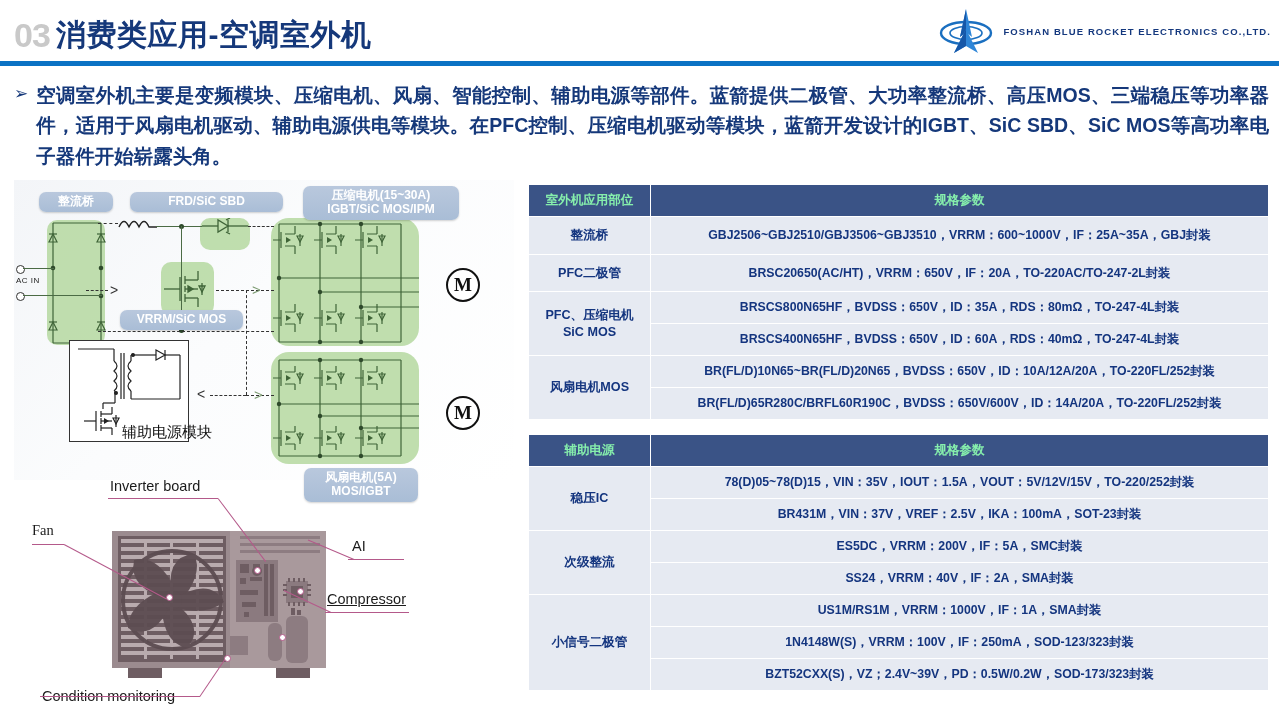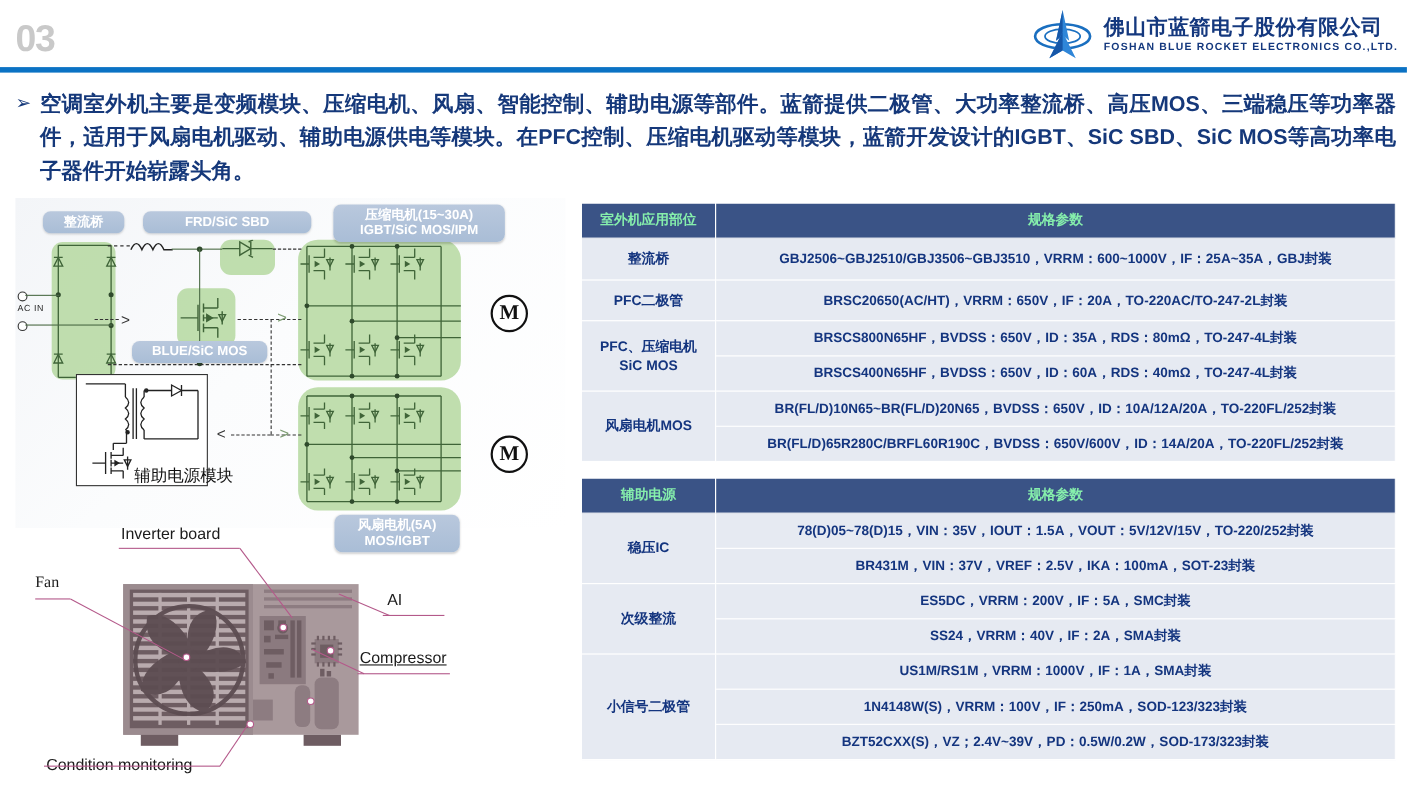--- a/index.html
+++ b/index.html
@@ -86,35 +86,35 @@
   }
   .tbl td.cat{font-size:12.6px;line-height:1.35;}
   #table1{left:528px;top:184px;width:740px;}
   #table2{left:528px;top:434px;width:740px;}
 </style>
 </head>
 <body>
 
 <div id="header">
   <div id="title-number">03</div>
+  <div id="title-text">消费类应用-空调室外机</div>
   <div id="header-rule"></div>
 
   <div id="logo-wrap">
     <div id="logo-mark">
       <svg width="56" height="50" viewBox="0 0 56 50" xmlns="http://www.w3.org/2000/svg">
         <ellipse cx="28" cy="26" rx="25" ry="11" fill="none" stroke="#1a6fc0" stroke-width="2.4"></ellipse>
         <ellipse cx="28" cy="26" rx="16" ry="6.5" fill="none" stroke="#1a6fc0" stroke-width="1.6"></ellipse>
         <polygon points="28,2 34,30 28,25 22,30" fill="#2f86d8"></polygon>
         <polygon points="28,2 28,25 22,30" fill="#1657a8"></polygon>
         <polygon points="28,22 40,46 28,39 16,46" fill="#2f86d8"></polygon>
         <polygon points="28,22 28,39 16,46" fill="#1657a8"></polygon>
       </svg>
     </div>
     <div id="logo-text">
-      <div id="logo-cn">佛山市蓝箭电子股份有限公司</div>
       <div id="logo-en">FOSHAN BLUE ROCKET ELECTRONICS CO.,LTD.</div>
     </div>
   </div>
 </div>
 
 <div id="intro">
   <div id="intro-bullet">➢</div>
   <div id="intro-text">空调室外机主要是变频模块、压缩电机、风扇、智能控制、辅助电源等部件。蓝箭提供二极管、大功率整流桥、高压MOS、三端稳压等功率器件，适用于风扇电机驱动、辅助电源供电等模块。在PFC控制、压缩电机驱动等模块，蓝箭开发设计的IGBT、SiC SBD、SiC MOS等高功率电子器件开始崭露头角。</div>
 </div>
 
@@ -354,21 +354,21 @@
         <polygon points="34,77 34,83 39,80" fill="#222" stroke="none"></polygon>
         <line x1="46" y1="74" x2="46" y2="86"></line>
         <polygon points="43,77 49,77 46,83" fill="none"></polygon>
       </g>
     </svg>
   </div>
   <div id="aux-box-label" style="left:108px;top:243px;">辅助电源模块</div>
 
   <div class="chip-label" style="left:25px;top:12px;width:58px;">整流桥</div>
   <div class="chip-label" style="left:116px;top:12px;width:137px;">FRD/SiC SBD</div>
-  <div class="chip-label" style="left:106px;top:130px;width:107px;">BLUE/SiC MOS</div>
+  <div class="chip-label" style="left:106px;top:130px;width:107px;">VRRM/SiC MOS</div>
   <div class="chip-label" style="left:289px;top:6px;width:140px;">
     <span>压缩电机(15~30A)</span><br>
     <span>IGBT/SiC MOS/IPM</span>
   </div>
   <div class="chip-label" style="left:290px;top:288px;width:98px;">
     <span>风扇电机(5A)</span><br>
     <span>MOS/IGBT</span>
   </div>
 </div>
 

